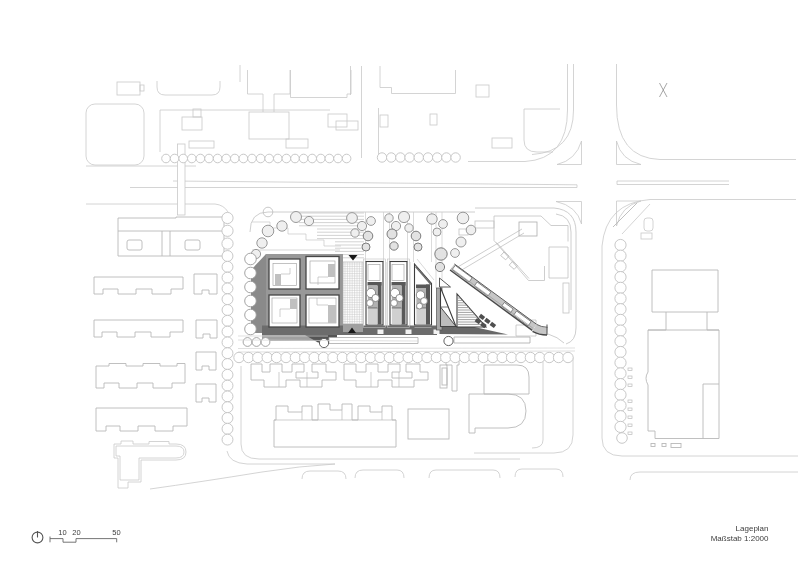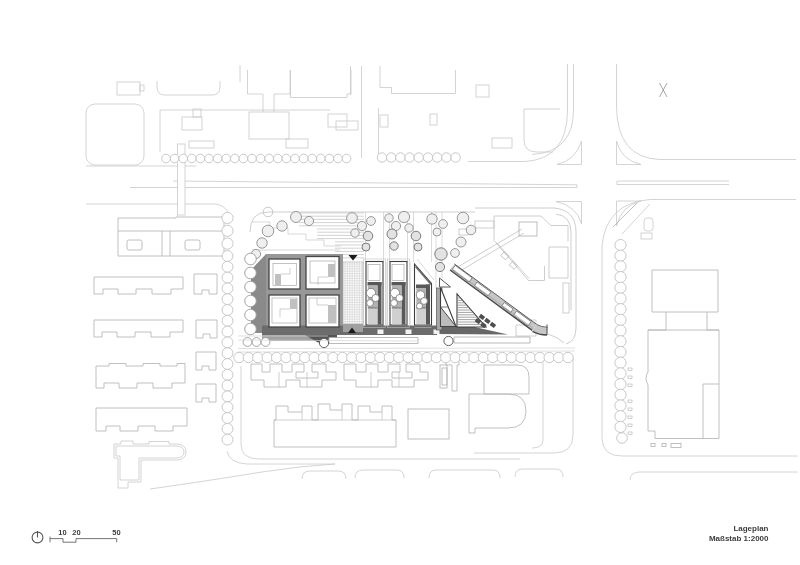--- a/index.html
+++ b/index.html
@@ -1,17 +1,17 @@
 <!DOCTYPE html>
 <html><head>
 <meta charset="utf-8">
 <style>
   html,body{margin:0;padding:0;background:#ffffff;}
   #page{position:relative;width:800px;height:565px;background:#ffffff;overflow:hidden;
-        font-family:"Liberation Sans", sans-serif;font-weight:bold;}
+        font-family:"Liberation Sans", sans-serif;}
   svg{position:absolute;left:0;top:0;}
 </style>
 </head>
 <body>
 <div id="page">
 <svg width="800" height="565" viewBox="0 0 800 565">
 <g fill="none" stroke="#c9c9c9" stroke-width="0.8">
   <rect x="117" y="82" width="23" height="13"></rect>
   <rect x="140" y="85" width="4" height="6"></rect>
   <path d="M157,81 V87 Q157,95 165,95 H212 Q220,95 220,87 V81"></path>

